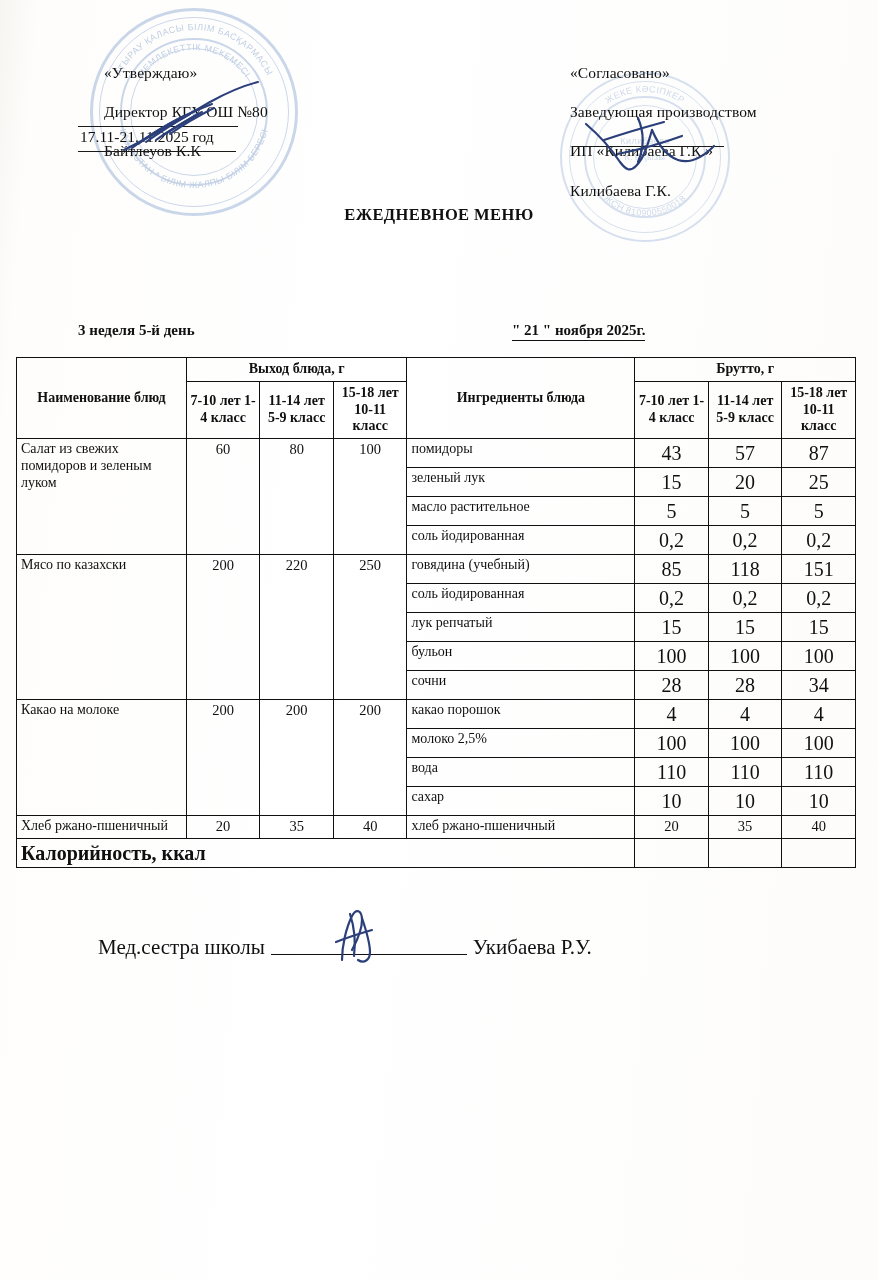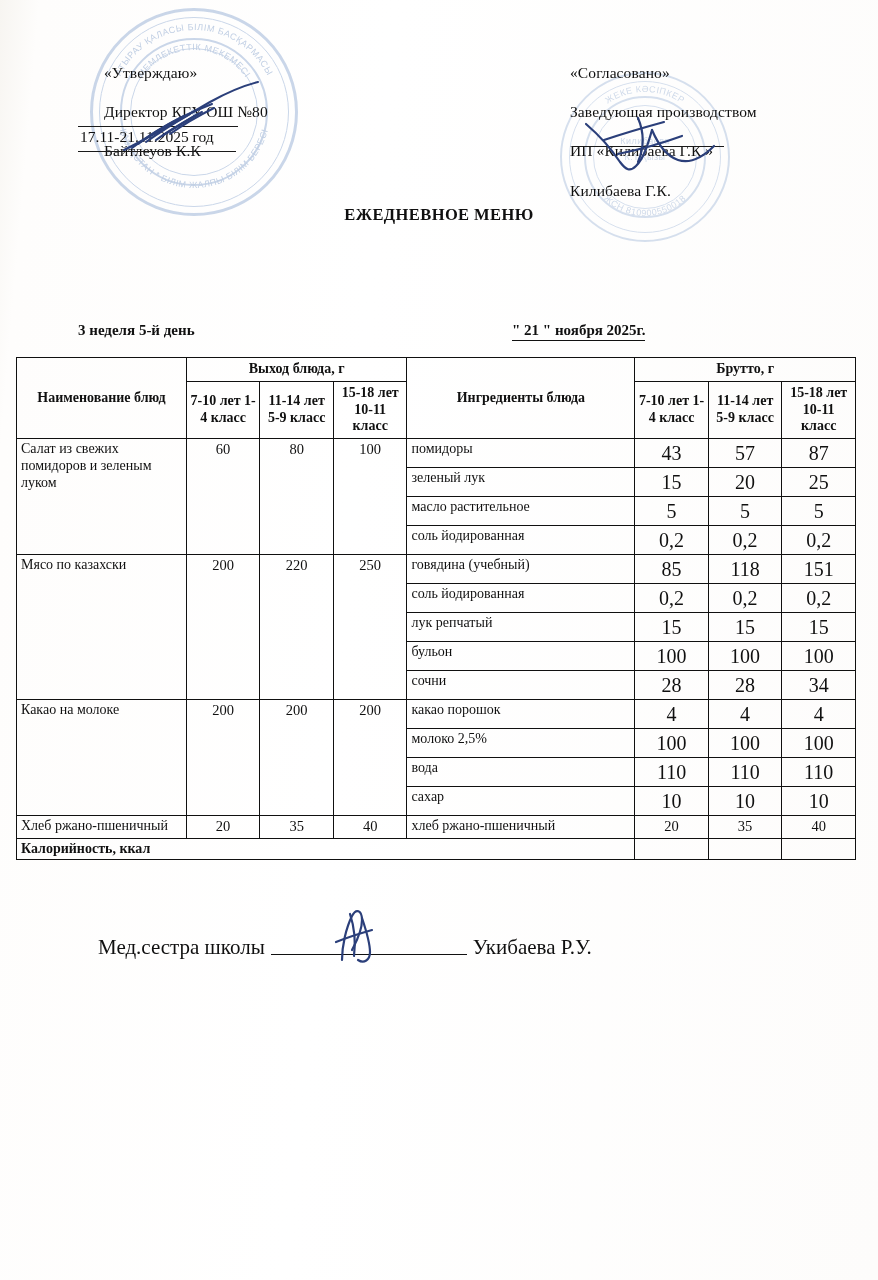--- a/index.html
+++ b/index.html
@@ -167,21 +167,21 @@
     vertical-align: middle;
   }
   td.blank { }
 
   td.bread-name { font-size: 14px; padding: 4px 4px 4px 6px; line-height: 1.26; }
   td.bread-num  { text-align: center; font-size: 14.5px; vertical-align: bottom; padding-bottom: 4px; }
   td.bread-ing  { font-size: 14px; vertical-align: bottom; padding: 0 4px 4px 6px; }
   td.bread-bnum { text-align: center; font-size: 14.5px; vertical-align: top; padding-top: 3px; }
 
   td.cal-label {
-    font-size: 14px;
+    font-size: 20px;
     font-weight: bold;
     line-height: 1.3;
     padding: 4px 4px 8px 6px;
   }
 
   
   col.c-dish  { width: 164px; }
   col.c-out   { width: 71px; }
   col.c-ing   { width: 220px; }
   col.c-br    { width: 71px; }

